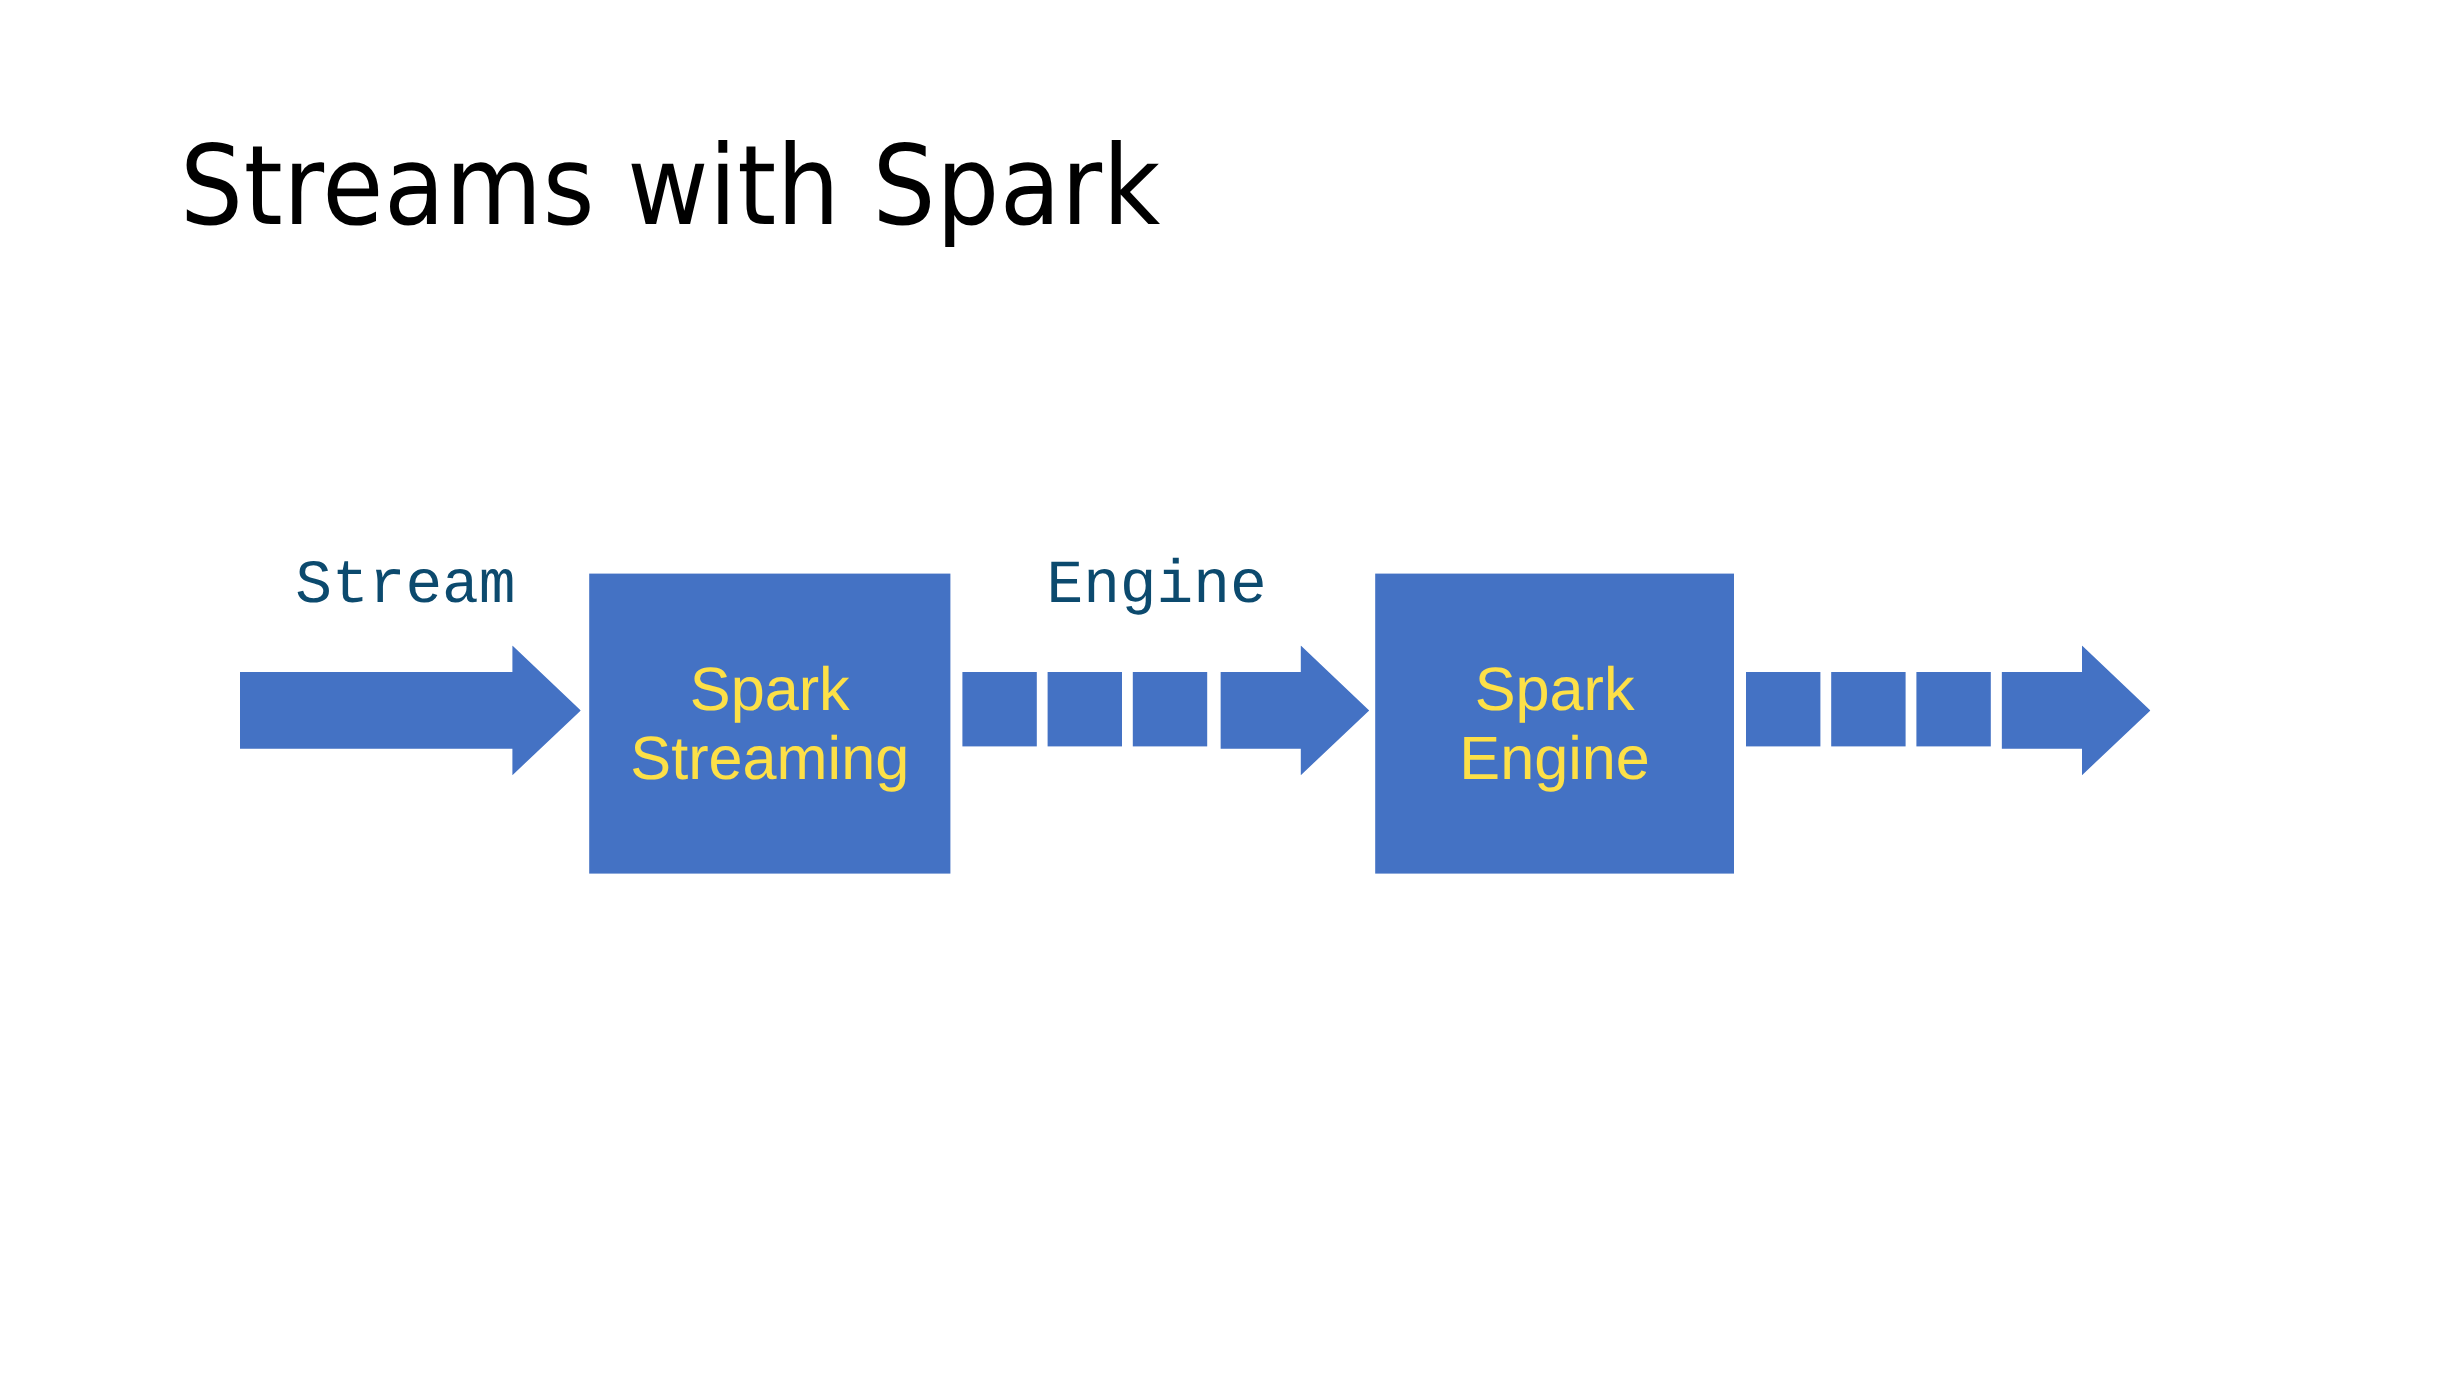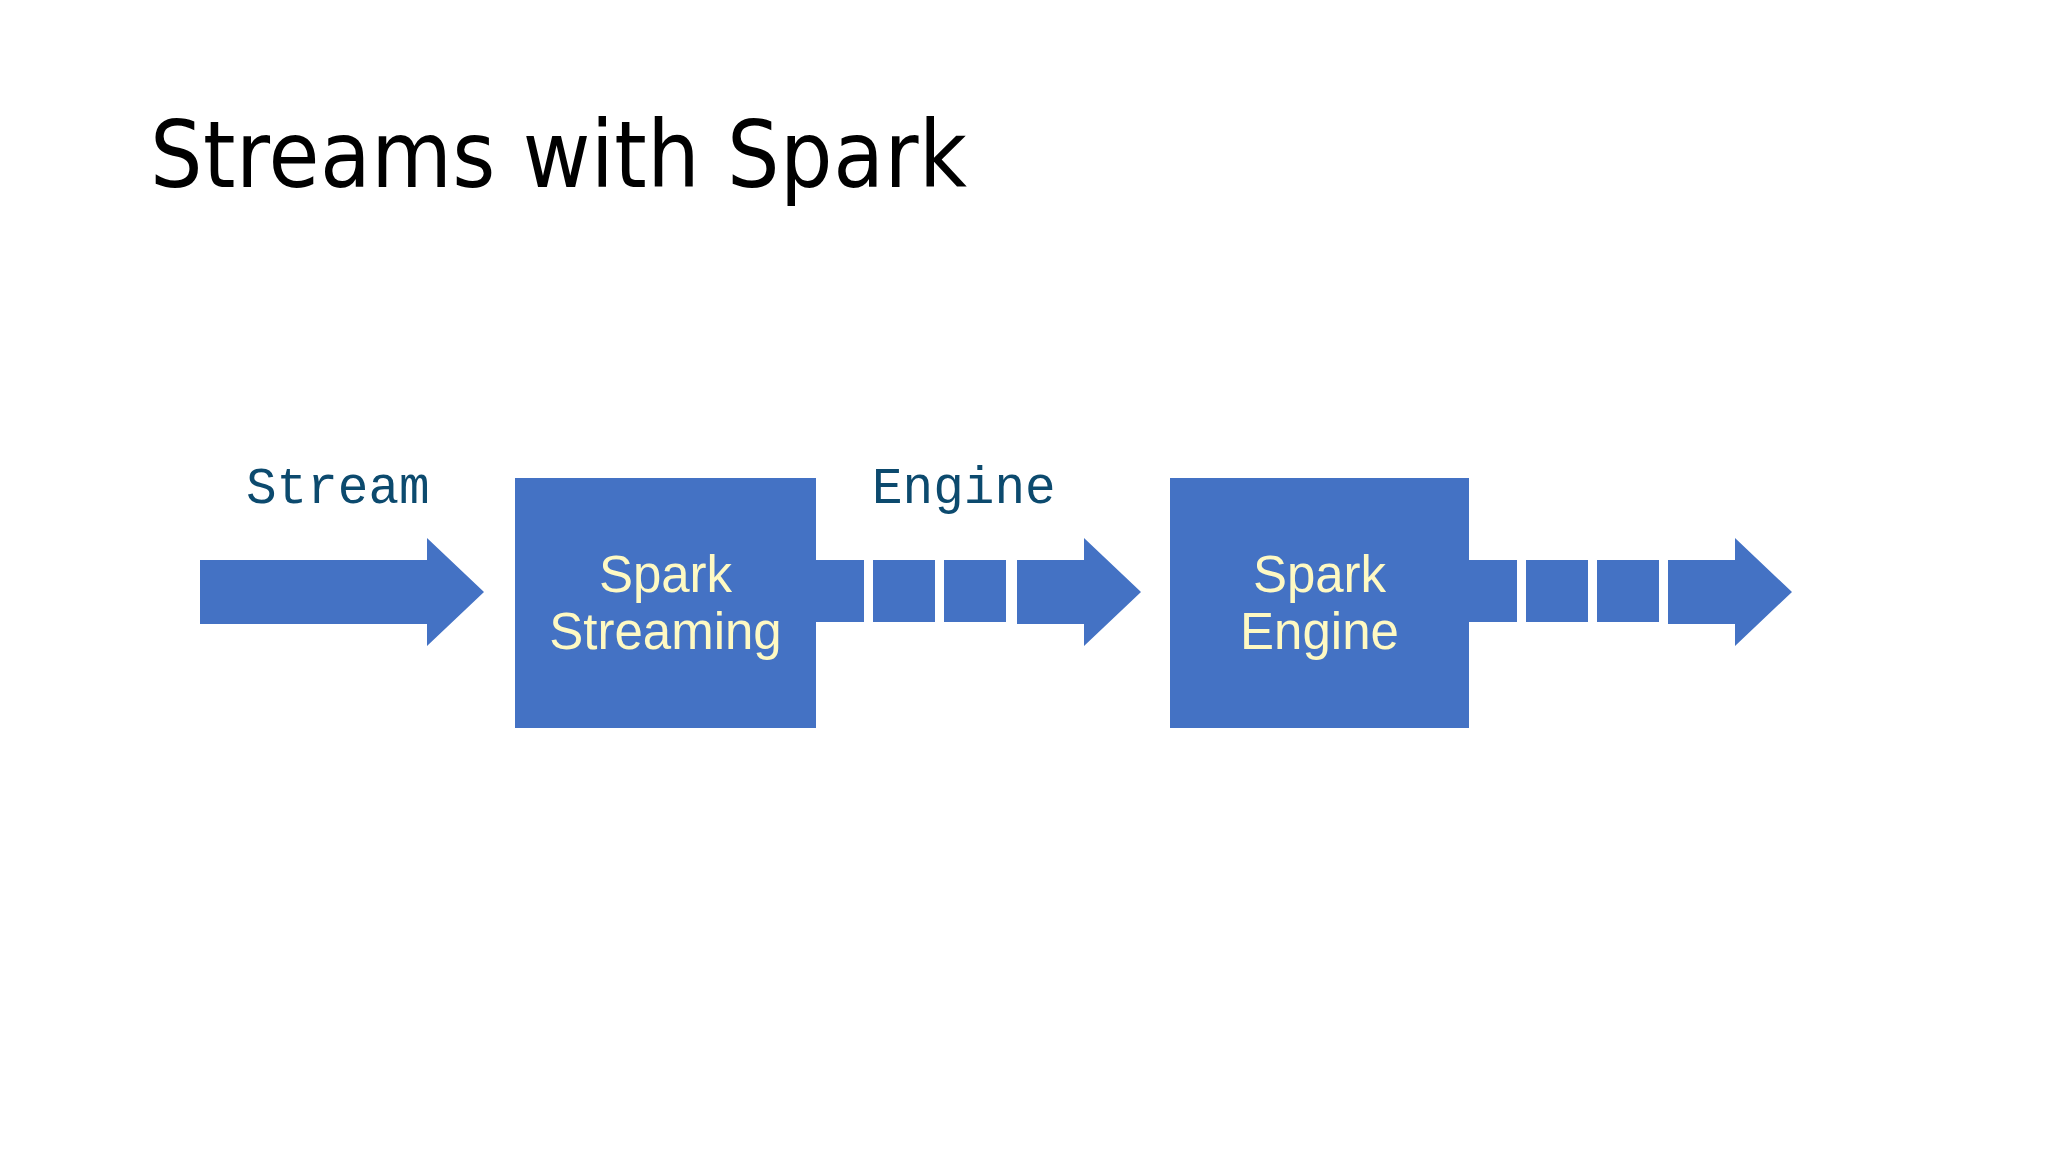--- a/index.html
+++ b/index.html
@@ -53,27 +53,26 @@
   .label-processed     { left: 1485px; top: 464px; }
 
   
   .proc-box {
     position: absolute;
     background: #4472C4;
     display: flex;
     align-items: center;
     justify-content: center;
     text-align: center;
-    color: #fef9c3;
+    color: #fde047;
     font-family: "Liberation Sans", sans-serif;
     font-size: 51px;
     font-weight: 400;
     line-height: 1.12;
     box-sizing: border-box;
-    margin-left: 24px;
   }
   .box-streaming { left: 491px;  top: 478px; width: 301px; height: 250px; }
   .box-engine    { left: 1146px; top: 478px; width: 299px; height: 250px; }
   .proc-box .box-text { display: block; white-space: pre-line; }
 
   
   .big-arrow {
     position: absolute;
     left: 200px;
     top: 538px;

